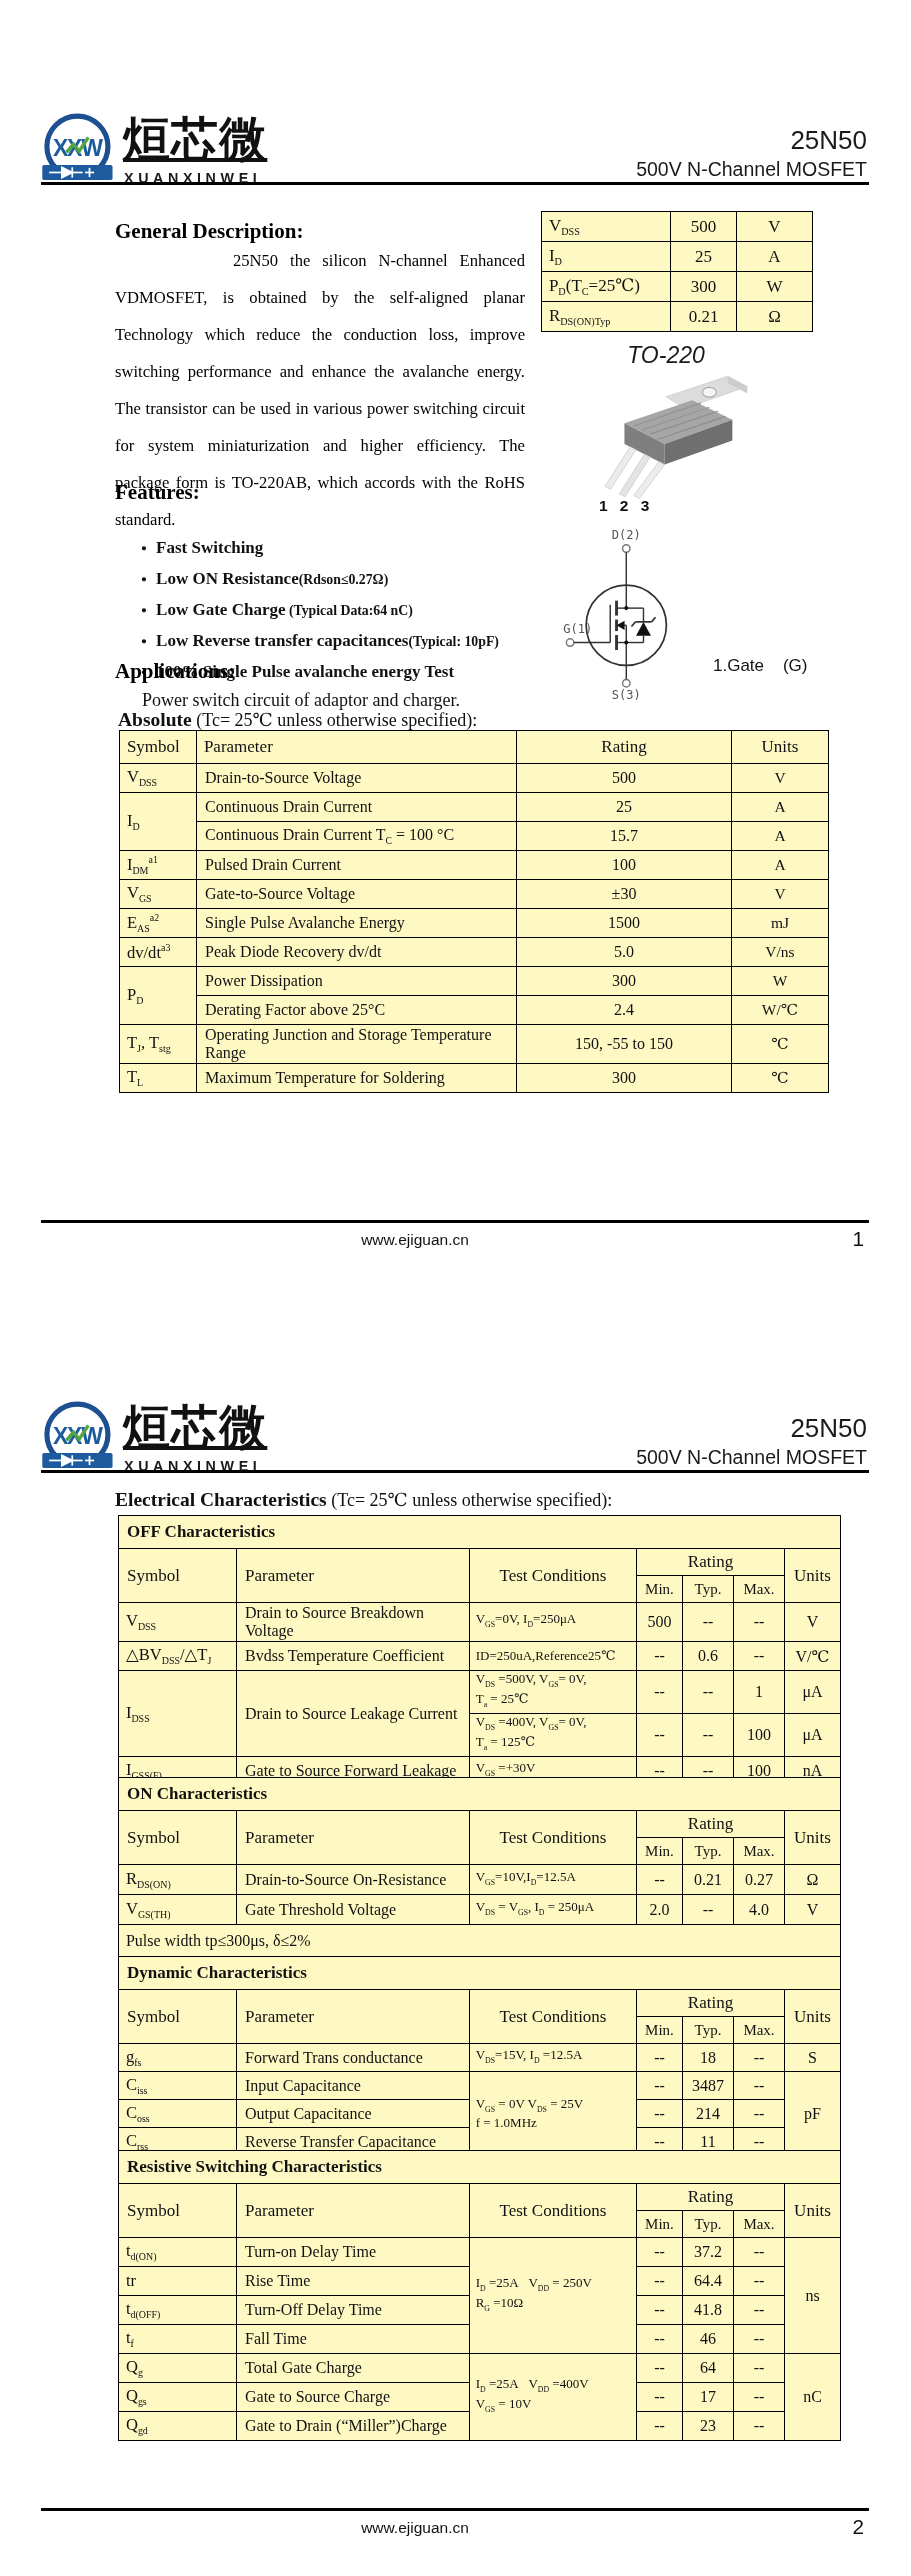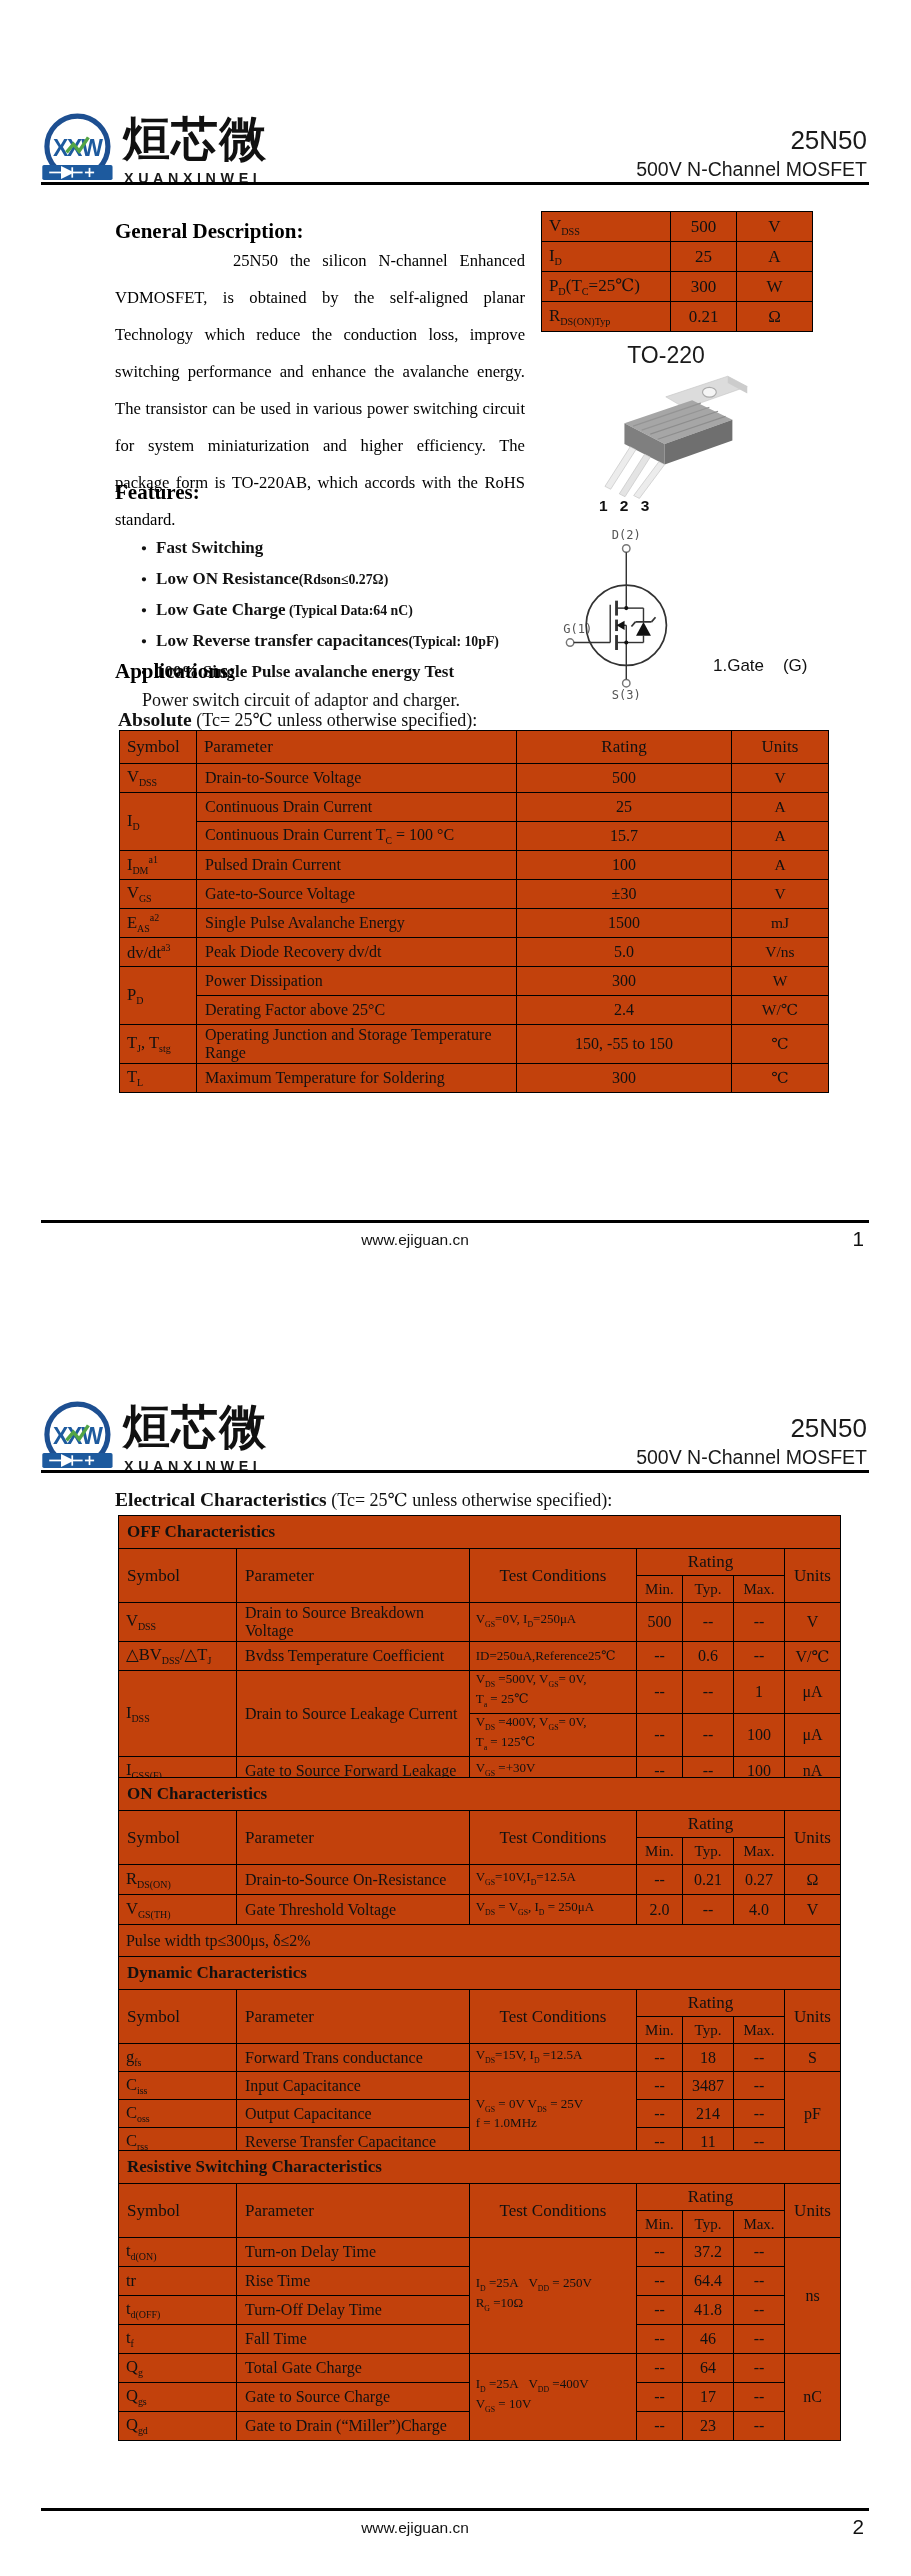--- a/index.html
+++ b/index.html
@@ -3,21 +3,21 @@
 <meta charset="utf-8">
 <style>
   html,body{margin:0;padding:0;background:#fff;}
   body{width:911px;height:2576px;position:relative;font-family:"Liberation Serif","DejaVu Serif",serif;color:#111;}
   .page{position:absolute;left:0;width:911px;height:1288px;background:#fff;overflow:hidden;}
   #p1{top:0;} #p2{top:1288px;}
 
   
   .logo-mark{position:absolute;left:40px;top:112px;}
   .logo-zh{position:absolute;left:123px;top:114px;font-family:"Liberation Sans","DejaVu Sans",sans-serif;
-           font-weight:900;font-size:47px;line-height:49px;color:#111;letter-spacing:1.1px;}
+           font-weight:900;font-size:47px;line-height:49px;color:#111;letter-spacing:1.1px;text-decoration:underline;}
   .logo-en{position:absolute;left:124px;top:170px;font-family:"Liberation Sans","DejaVu Sans",sans-serif;
            font-weight:700;font-size:14.3px;letter-spacing:4.6px;color:#1a1a1a;}
   .part-no{position:absolute;right:44px;top:127px;font-family:"Liberation Sans","DejaVu Sans",sans-serif;
            font-size:26px;line-height:27.5px;color:#1a1a1a;text-align:right;}
   .part-sub{position:absolute;right:44px;top:158px;font-family:"Liberation Sans","DejaVu Sans",sans-serif;
            font-size:19.5px;line-height:22px;color:#1a1a1a;text-align:right;}
   .hdr-rule{position:absolute;left:41px;right:42px;top:182px;height:3.4px;background:#000;}
 
   
   .ftr-rule{position:absolute;left:41px;right:42px;top:1220px;height:2.9px;background:#000;}
@@ -32,21 +32,21 @@
            text-align:justify;text-indent:118px;color:#000;}
   .feat{position:absolute;left:141px;height:31px;font-weight:bold;margin-top:34px;}
   .feat .blt::before{content:"●";font-size:9.8px;vertical-align:1.7px;margin-right:9.2px;}
   .feat .fmain{font-size:17px;}
   .feat .fnote{font-size:13.8px;}
   .ap-text{position:absolute;left:142px;top:690px;font-size:18px;}
   .abs-head{position:absolute;left:118px;top:709px;font-size:18px;}
   .abs-head b{font-size:19.5px;}
 
   
-  table{border-collapse:collapse;table-layout:fixed;position:absolute;background:#c2410c;}
+  table{border-collapse:collapse;table-layout:fixed;position:absolute;background:#fef9c3;}
   table, td{border:1.1px solid #000;}
   table{border-width:1.7px;}
   td{overflow:hidden;vertical-align:middle;}
   .sect td{font-weight:bold;font-size:17px;text-align:left;padding-left:8px;}
   .hcell{font-size:17px;}
   .c-sym{font-size:16.6px;text-align:left;padding-left:6.9px;}
   .c-par{font-size:16px;text-align:left;padding-left:8px;}
   .c-cnd{font-size:13px;line-height:14.3px;text-align:left;padding:1.1px 1.1px 1.1px 5.7px;}
   .c-num{font-size:16px;text-align:center;}
   .c-unt{font-size:16px;text-align:center;}
@@ -77,21 +77,21 @@
   .foot-row td{font-size:16px;text-align:left;padding-left:6.9px;}
   #offT{top:227px;} #onT{top:489px;} #dynT{top:668px;} #resT{top:862px;}
   #offT tr.ra td{height:27px;} #offT tr.rb td{height:26px;}
   #offT tr.rc td{height:31px;} #offT tr.rd td{height:25px;}
   #onT tr.d td{height:27px;} #onT tr.f td{height:30px;}
   #dynT tr.d td{height:25px;}
   #resT tr.d td{height:26px;}
 
   
   .to220-label{position:absolute;left:597px;top:342px;width:138px;text-align:center;
-    font-family:"Liberation Sans","DejaVu Sans",sans-serif;font-size:23px;color:#1a1a1a;}
+    font-family:"Liberation Sans","DejaVu Sans",sans-serif;font-size:23px;color:#1a1a1a;font-style:italic;}
   .pkg-svg{position:absolute;left:591px;top:367px;}
   .pins{position:absolute;left:599px;top:497px;font-family:"Liberation Sans","DejaVu Sans",sans-serif;
         font-weight:700;font-size:15.5px;letter-spacing:1.1px;word-spacing:5.7px;color:#111;white-space:pre;}
   .mos-svg{position:absolute;left:562px;top:529px;}
   .legend{position:absolute;left:713px;top:591px;font-family:"Liberation Sans","DejaVu Sans",sans-serif;
           font-size:17px;line-height:30px;color:#111;white-space:pre;}
 
   
   .ec-head{position:absolute;left:115px;top:201px;font-size:18px;}
   .ec-head b{font-size:19.5px;}

